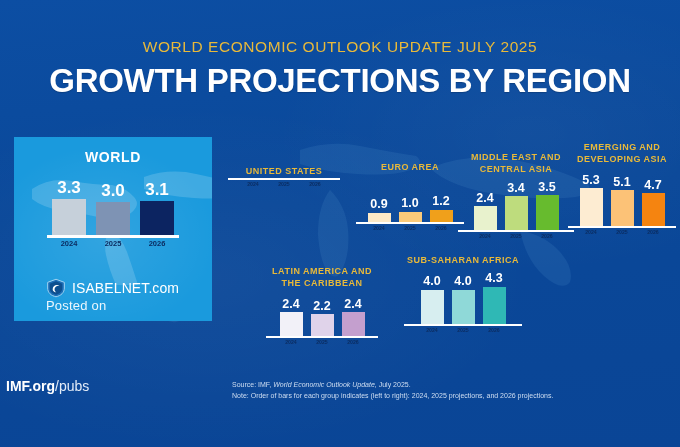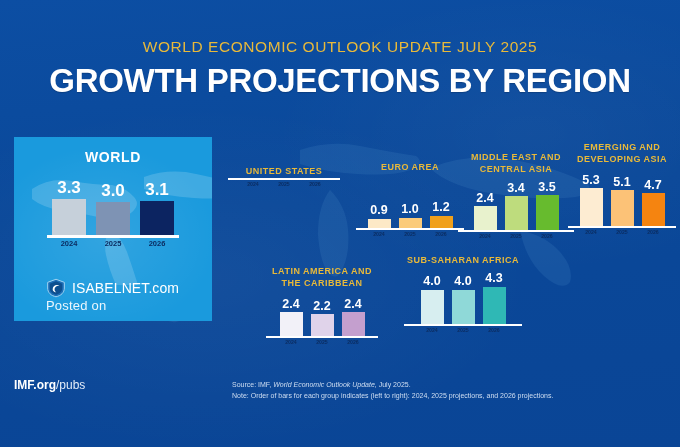--- a/index.html
+++ b/index.html
@@ -184,23 +184,23 @@
   #wm-text {
     color: #ffffff;
     font-size: 14px;
     letter-spacing: 0.1px;
     white-space: nowrap;
   }
 
   
   #imf-logo {
     position: absolute;
-    left: 14px;
+    left: 6px;
     top: 378px;
-    font-size: 12px;
+    font-size: 14px;
     color: #ffffff;
     white-space: nowrap;
   }
   #imf-logo .bold { font-weight: 700; }
   #imf-logo .light { font-weight: 400; color: #e3ecf8; }
 
   #footnotes {
     position: absolute;
     left: 232px;
     top: 379px;
@@ -285,21 +285,21 @@
     <div class="baseline"></div>
     <div class="year-row">
       <span class="year">2024</span>
       <span class="year">2025</span>
       <span class="year">2026</span>
     </div>
   </div>
 
   <div class="group" style="left:356px; top:162px; width:108px;">
     <div class="group-title">EURO AREA</div>
-    <div class="chart" style="height:34px; margin-top:20px;">
+    <div class="chart" style="height:34px; margin-top:14px;">
       <div class="bar-col">
         <span class="bar-value">0.9</span>
         <div class="bar" style="height:9px;background:#fde9c6"></div>
       </div>
       <div class="bar-col">
         <span class="bar-value">1.0</span>
         <div class="bar" style="height:10px;background:#fbcb7a"></div>
       </div>
       <div class="bar-col">
         <span class="bar-value">1.2</span>

